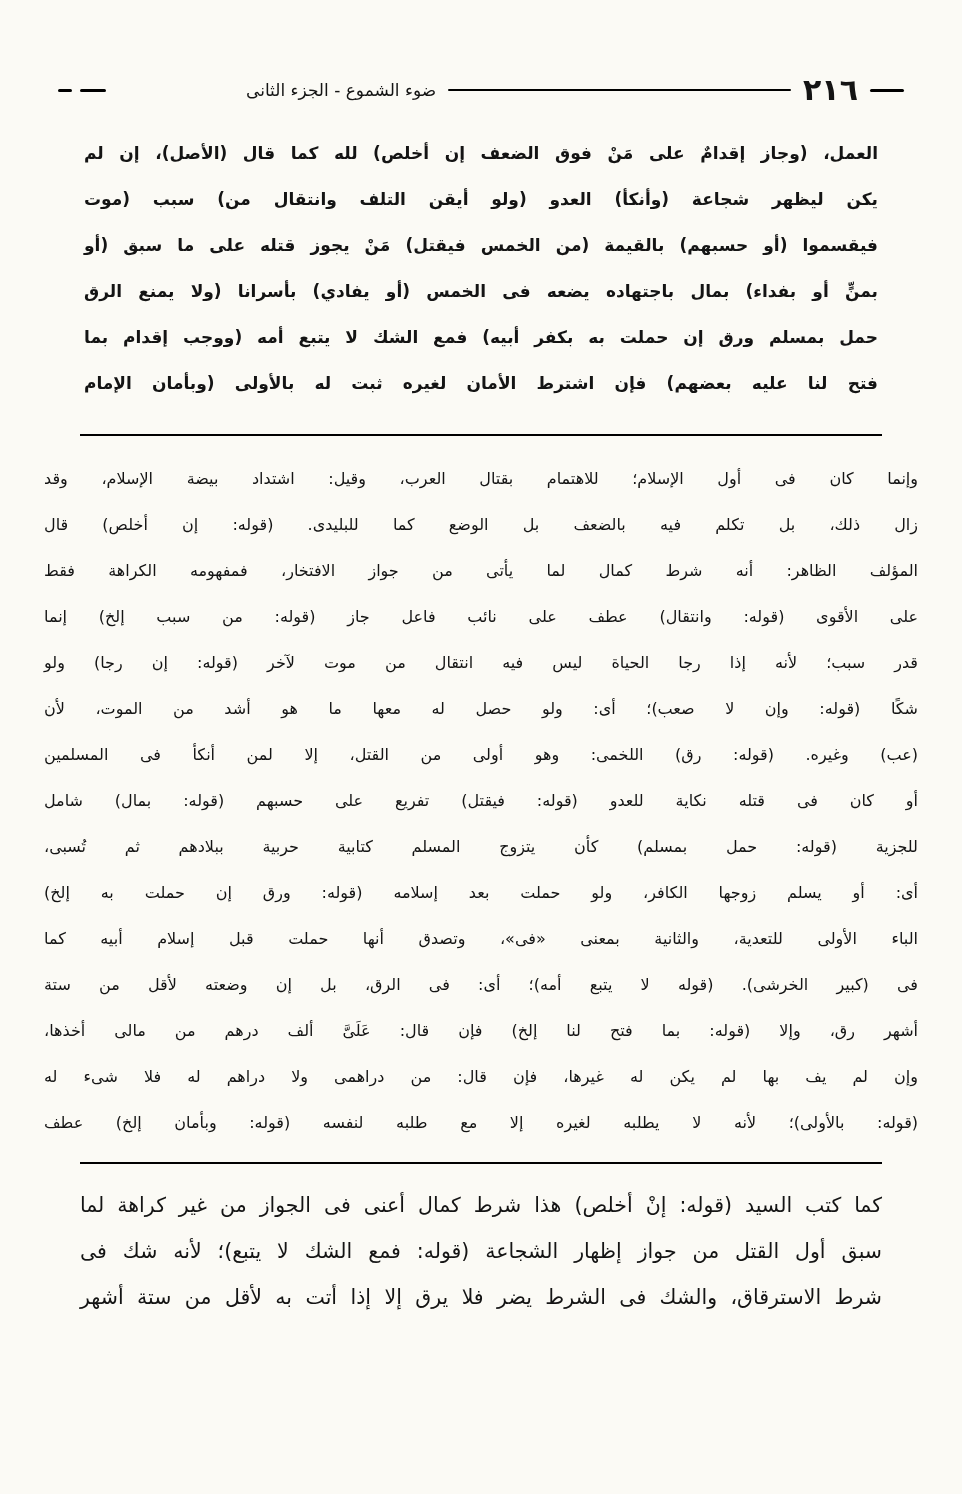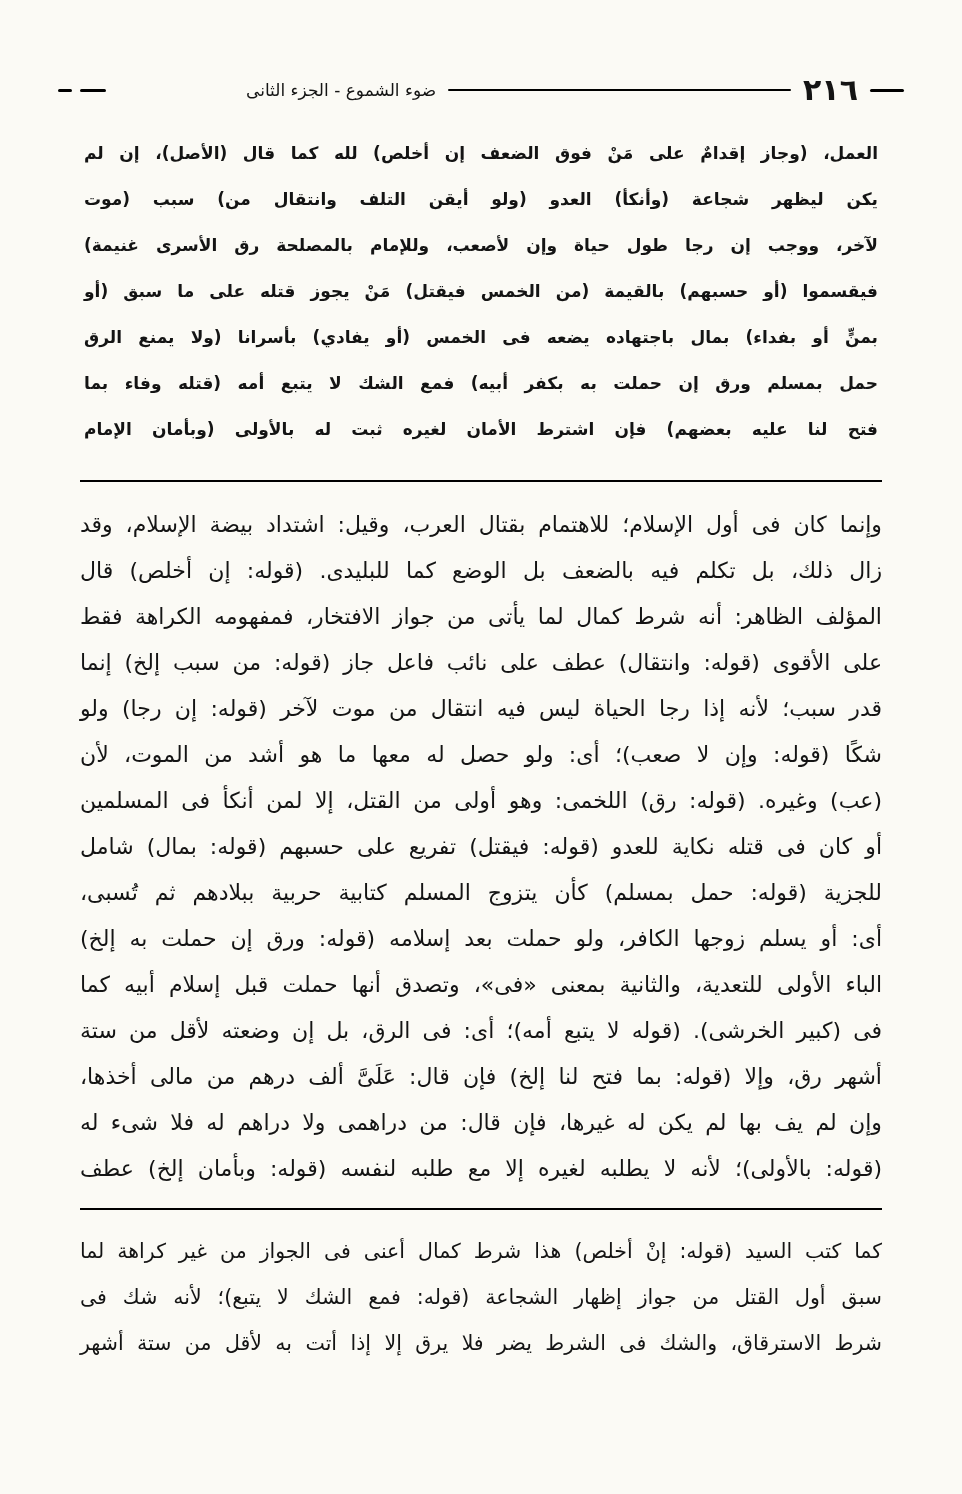--- a/index.html
+++ b/index.html
@@ -45,21 +45,21 @@
   }
   .marks {
     display: inline-flex;
     gap: 8px;
     align-items: center;
     flex: 0 0 auto;
     margin-inline-start: 128px; 
   }
   
   .matn  { margin: 24px 84px 0; font-weight: bold; font-size: 17px; }
-  .sharh { margin: 20px 80px 0; font-size: 22px; }
+  .sharh { margin: 20px 44px 0; font-size: 16px; }
   .footer{ margin: 18px 80px 0; font-size: 20.5px; }
   .line {
     line-height: 46px;
     text-align: justify;
     text-align-last: justify;
     white-space: nowrap; 
   }
   .seg-bold { font-weight: normal; }
   
   .sep {
@@ -81,24 +81,23 @@
     <span class="header-title">ضوء الشموع - الجزء الثانى</span>
     <span class="marks">
       <span class="rule dash"></span>
       <span class="rule dash2"></span>
     </span>
   </header>
 
   <section class="matn">
     <div class="line">العمل، (وجاز إقدامٌ على مَنْ فوق الضعف إن أخلص) لله كما قال (الأصل)، إن لم</div>
     <div class="line">يكن ليظهر شجاعة (وأنكأ) العدو (ولو أيقن التلف وانتقال من) سبب (موت</div>
-    <div class="line">لآخر، ووجب إن رجا طول حياة وإن لأصعب، وللإمام بالمصلحة رق الأسرى غنيمة)</div>
     <div class="line">فيقسموا (أو حسبهم) بالقيمة (من الخمس فيقتل) مَنْ يجوز قتله على ما سبق (أو</div>
     <div class="line">بمنٍّ أو بفداء) بمال باجتهاده يضعه فى الخمس (أو يفادي) بأسرانا (ولا يمنع الرق</div>
-    <div class="line">حمل بمسلم ورق إن حملت به بكفر أبيه) فمع الشك لا يتبع أمه (قتله وفاء بما</div>
+    <div class="line">حمل بمسلم ورق إن حملت به بكفر أبيه) فمع الشك لا يتبع أمه (ووجب إقدام بما</div>
     <div class="line">فتح لنا عليه بعضهم) فإن اشترط الأمان لغيره ثبت له بالأولى (وبأمان الإمام</div>
   </section>
 
   <div class="sep"></div>
 
   <section class="sharh">
     <div class="line"><span>وإنما كان فى أول الإسلام؛ للاهتمام بقتال العرب، وقيل: اشتداد بيضة الإسلام، وقد</span></div>
     <div class="line"><span>زال ذلك، بل تكلم فيه بالضعف بل الوضع كما للبليدى. </span><span class="seg-bold">(قوله: إن أخلص)</span><span> قال</span></div>
     <div class="line"><span>المؤلف الظاهر: أنه شرط كمال لما يأتى من جواز الافتخار، فمفهومه الكراهة فقط</span></div>
     <div class="line"><span>على الأقوى </span><span class="seg-bold">(قوله: وانتقال)</span><span> عطف على نائب فاعل جاز </span><span class="seg-bold">(قوله: من سبب إلخ)</span><span> إنما</span></div>

